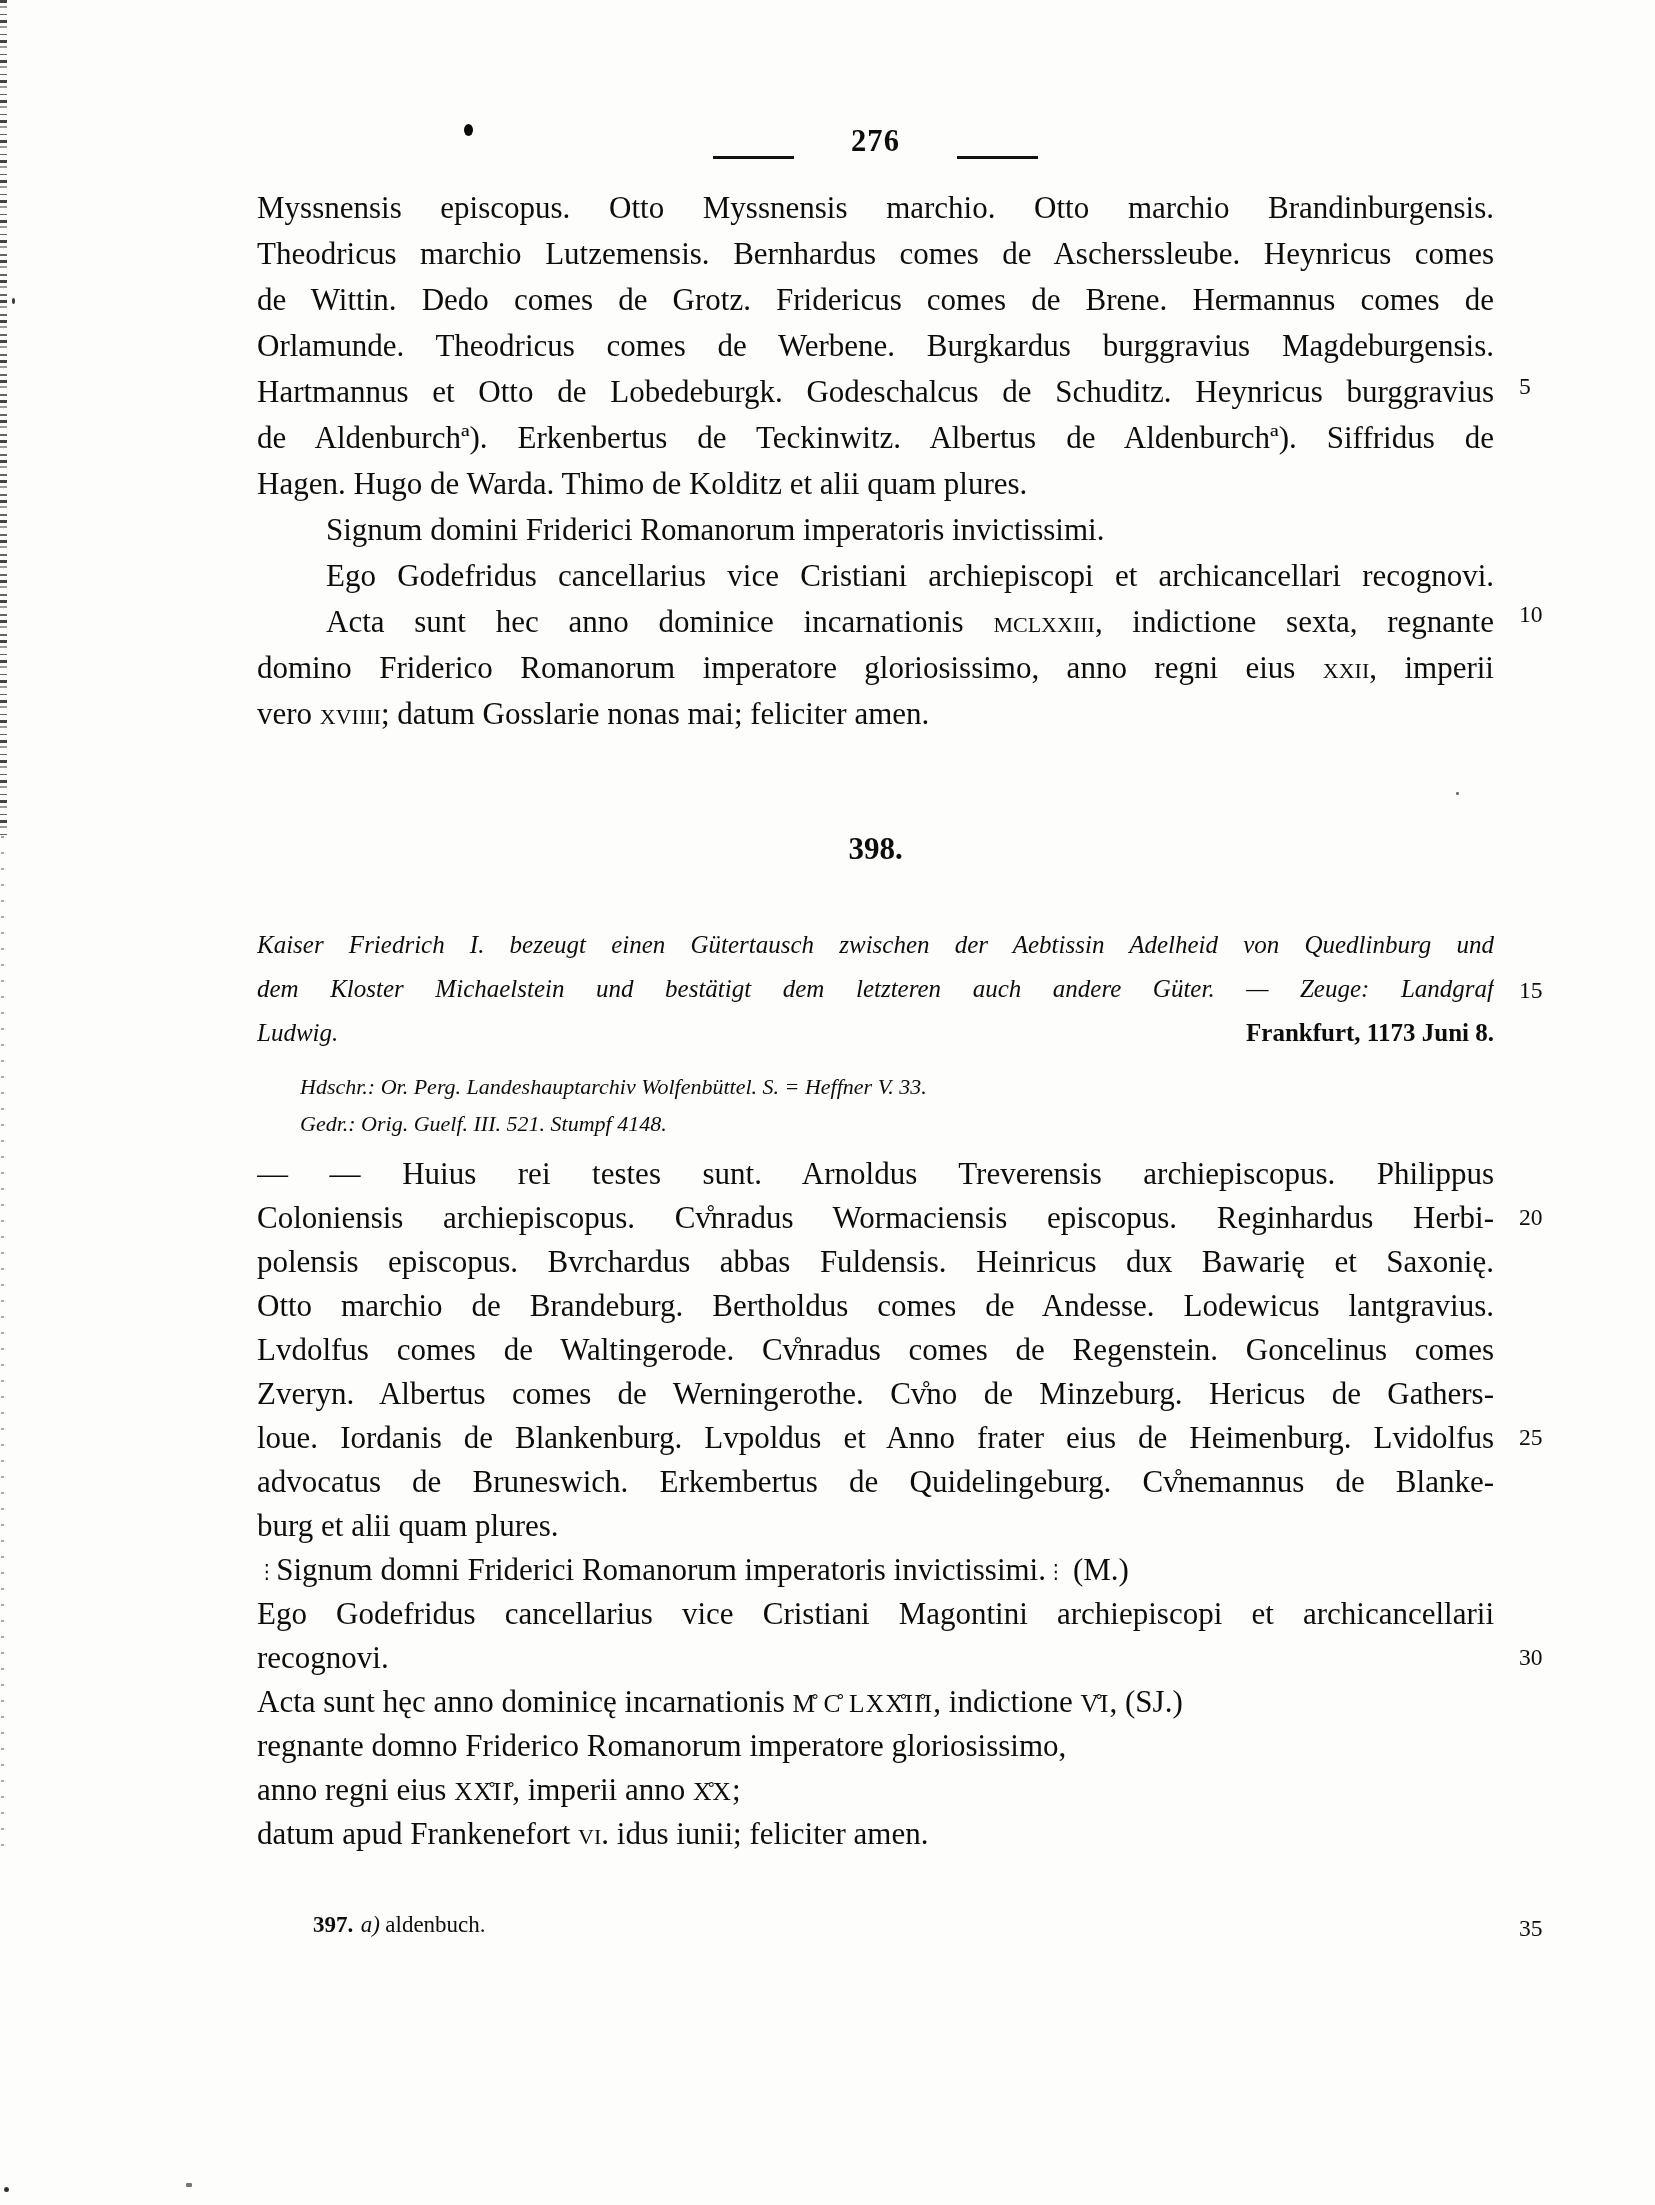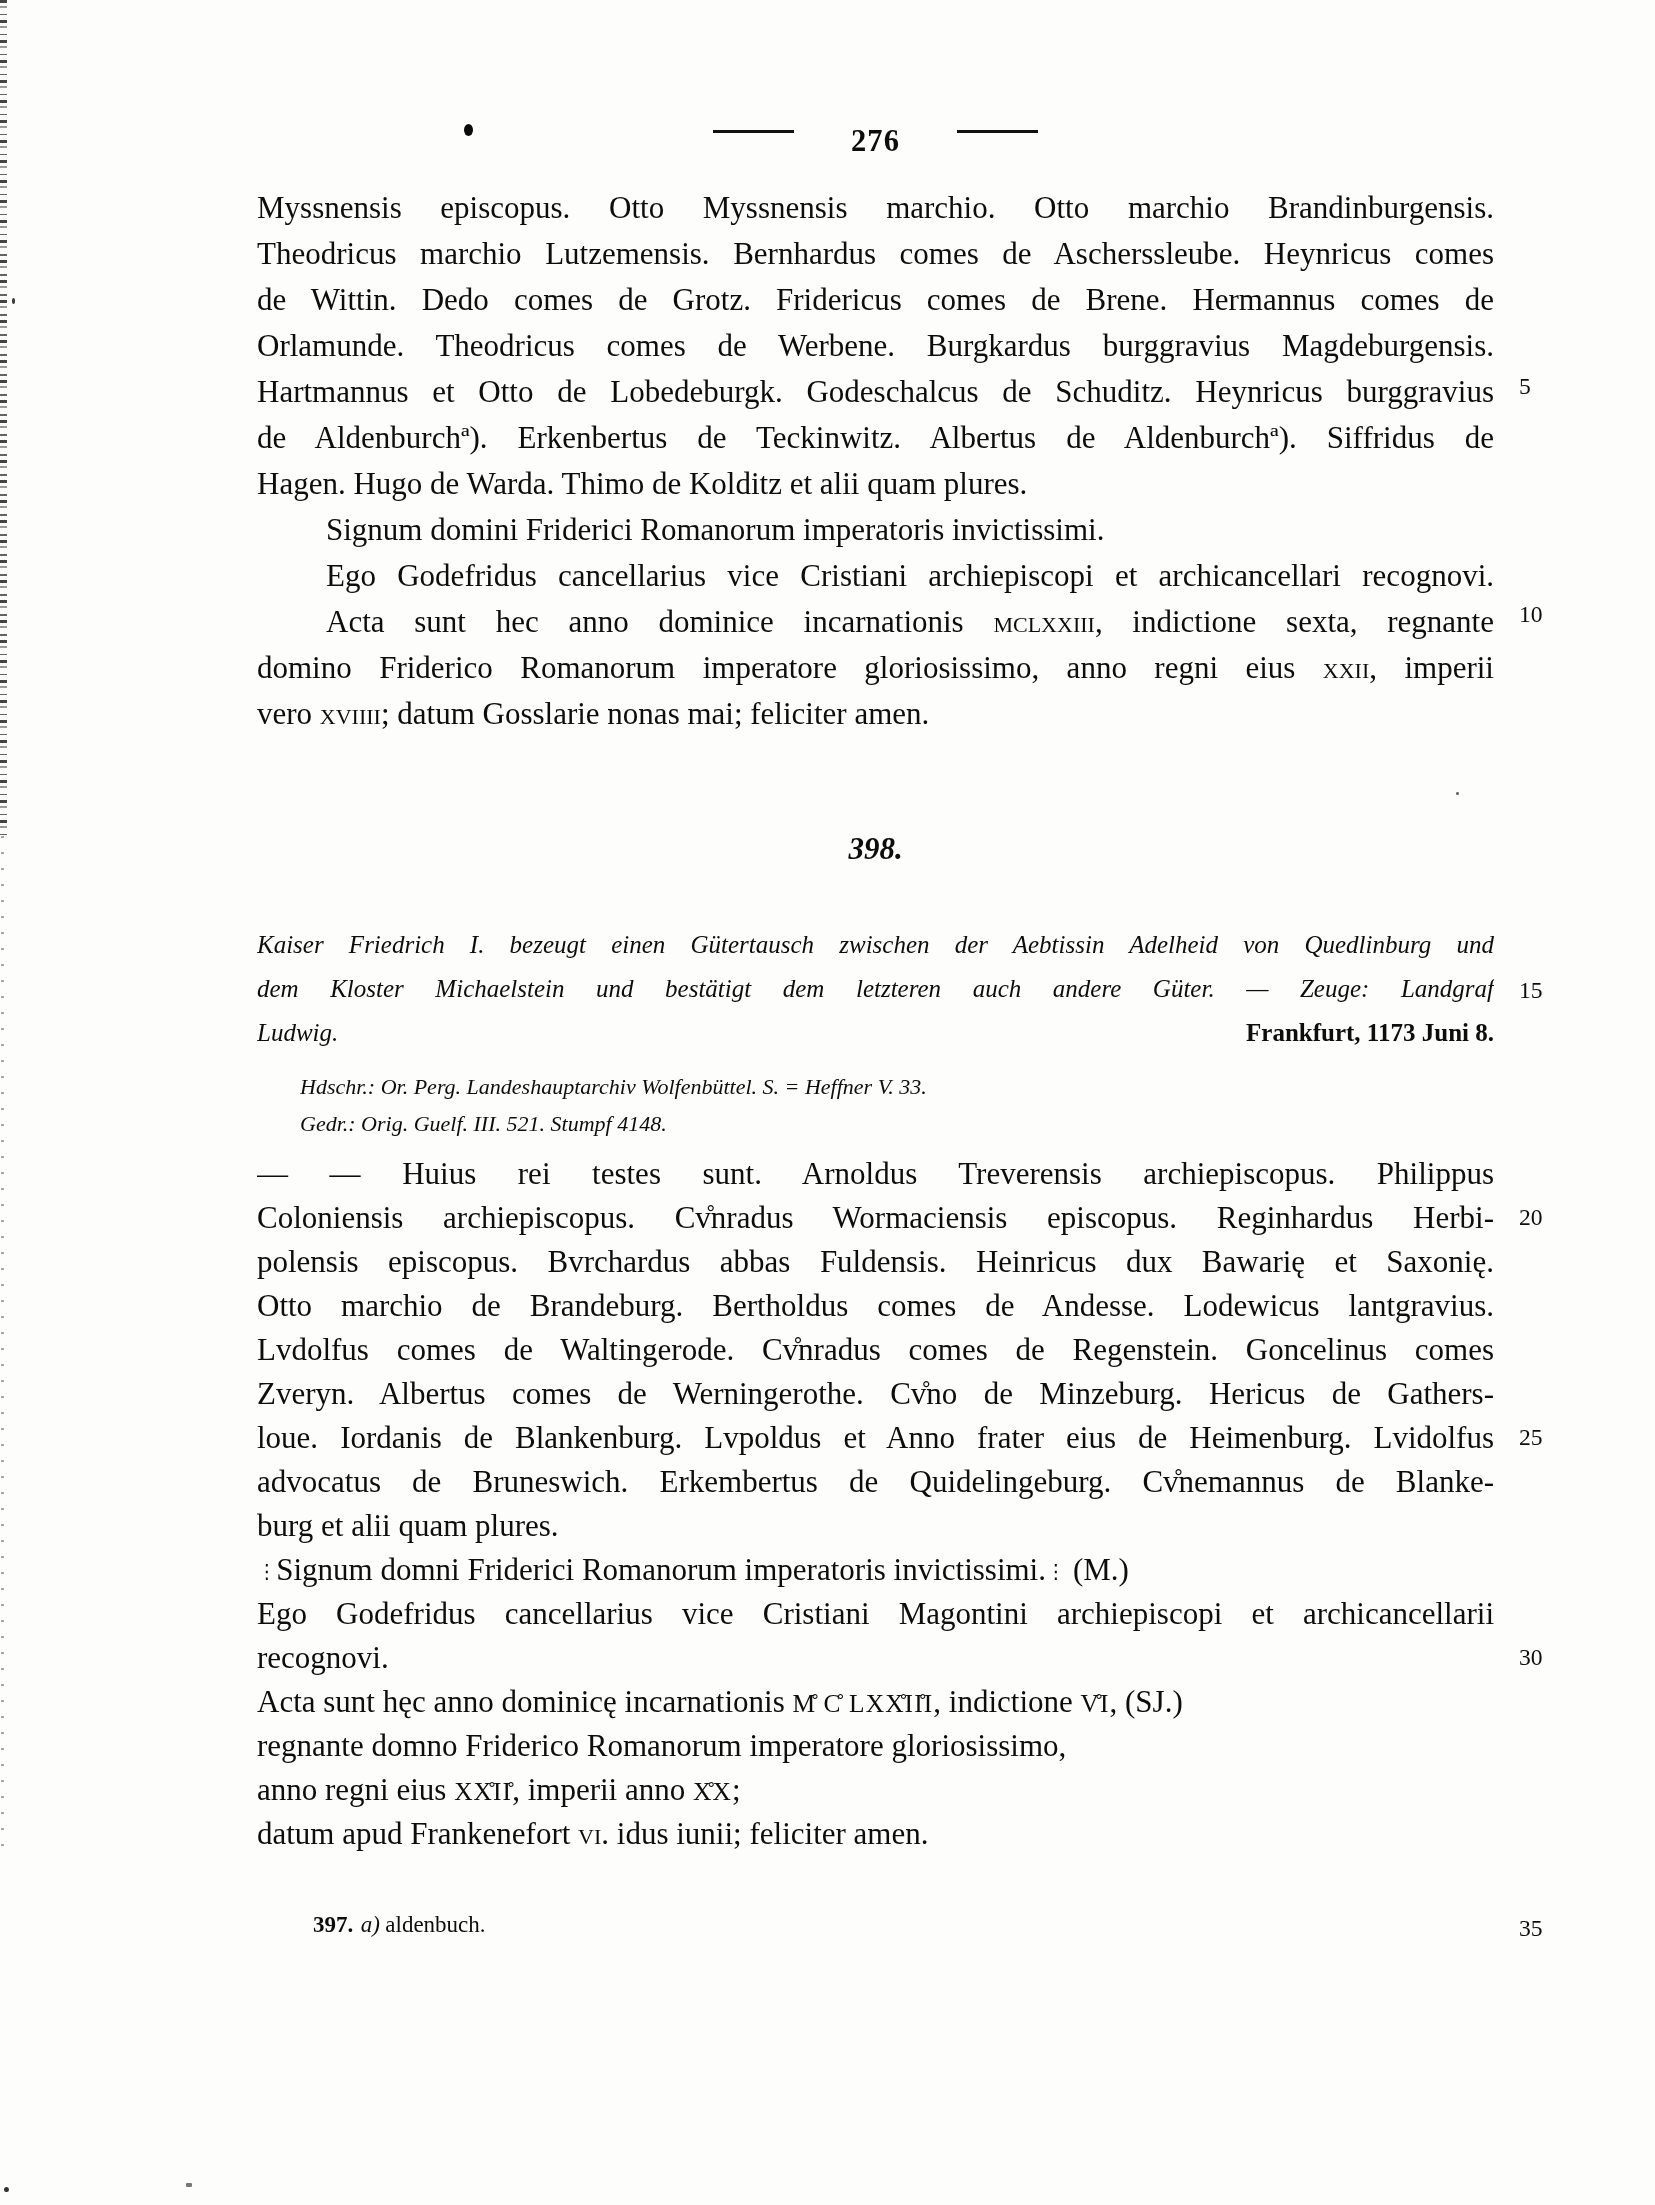--- a/index.html
+++ b/index.html
@@ -1,39 +1,39 @@
 <!DOCTYPE html>
 <html style="font-size:8.6px"><head>
 <meta charset="utf-8">
 <style>
   html,body{margin:0;padding:0;background:#888;}
   .page{position:relative;width:1656px;height:2205px;background:#fdfdfb;color:#0d0d0d;
         font-family:"Liberation Serif","DejaVu Serif",serif;overflow:hidden;}
 
   
   .pagehead{position:absolute;top:124px;left:257px;width:1237px;display:flex;
-            justify-content:center;align-items:flex-start;column-gap:57px;}
+            justify-content:center;align-items:flex-end;column-gap:57px;}
   .pagenum{font-size:30.5px;font-weight:700;letter-spacing:1.1px;}
   .dash{display:inline-block;width:81px;height:0;border-top:3.2px solid #111;margin-top:6.4px;}
 
   
   .doc{position:absolute;left:257px;width:1237px;}
   .doc1{top:185px;}
   .doc2{top:1152px;}
   .bline{font-size:31px;line-height:46px;height:46px;overflow:hidden;text-align:left;}
   .doc2 .bline{line-height:44px;height:44px;}
   .j{text-align:justify;text-align-last:justify;text-justify:inter-word;}
   .ind{text-indent:69px;}
   .sc{font-variant:small-caps;}
   .rn{font-size:0.82em;letter-spacing:1.1px;}
   .tc{font-family:"DejaVu Sans",sans-serif;font-size:0.62em;position:relative;top:-2.1px;}
 
   
   .docnum{position:absolute;top:832px;left:257px;width:1237px;margin:0;text-align:center;
-          font-size:31px;font-weight:700;line-height:34px;font-style:italic;}
+          font-size:31px;font-weight:700;line-height:34px;}
 
   
   .summary{position:absolute;top:923px;left:257px;width:1237px;font-style:italic;}
   .sline{font-size:25px;line-height:44px;height:44px;overflow:hidden;}
   .sline.j{text-align:justify;text-align-last:justify;}
   .lastrow{display:flex;justify-content:space-between;align-items:baseline;text-align:right;}
   .dateline{font-style:normal;font-weight:700;font-size:25px;}
 
   
   .sources{position:absolute;top:1068px;left:300px;width:1194px;font-style:italic;}

